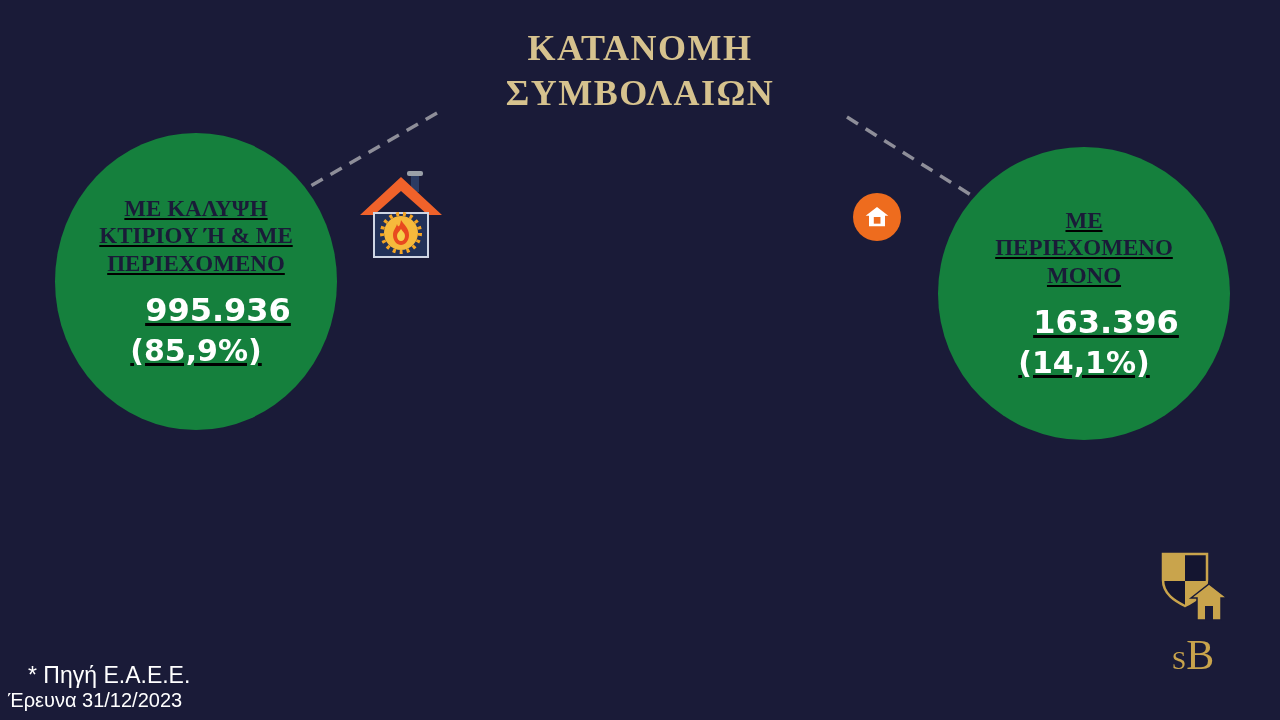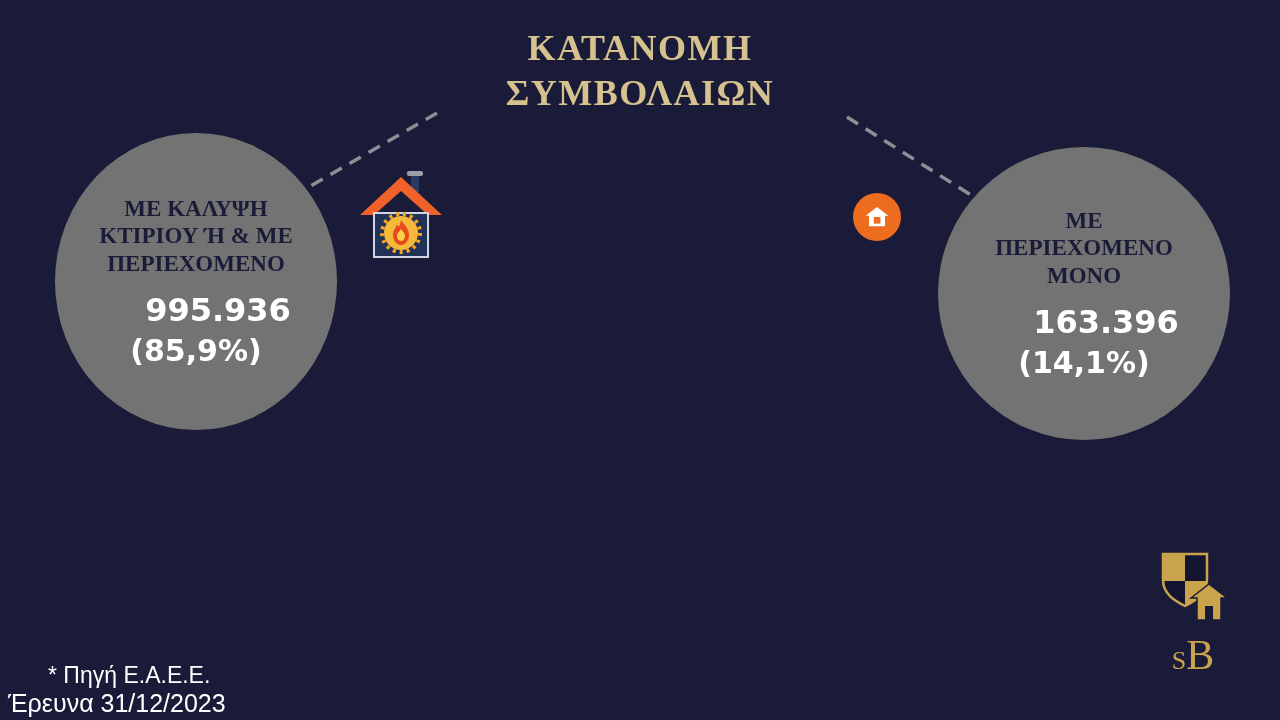--- a/index.html
+++ b/index.html
@@ -32,27 +32,28 @@
   .connectors {
     position: absolute;
     top: 0; left: 0;
     width: 1280px; height: 720px;
     pointer-events: none;
   }
 
   
   .bubble {
     position: absolute;
-    background: #737373;
+    background: #15803d;
     border-radius: 50%;
     display: flex;
     flex-direction: column;
     align-items: center;
     justify-content: center;
     text-align: center;
+    text-decoration: underline;
   }
   .bubble-left  { left: 55px;  top: 133px; width: 282px; height: 297px; }
   .bubble-right { left: 938px; top: 147px; width: 292px; height: 293px; }
 
   .bubble-label {
     font-family: "Liberation Serif", serif;
     font-weight: bold;
     font-size: 23px;
     line-height: 1.2;
     color: #1a1b38;
@@ -95,31 +96,31 @@
     border-radius: 50%;
     background: #ee6c1e;
     display: flex;
     align-items: center;
     justify-content: center;
   }
 
   
   .footer-source {
     position: absolute;
-    left: 48px;
+    left: 28px;
     top: 662px;
     color: #ffffff;
     font-size: 23px;
   }
   .footer-survey {
     position: absolute;
     left: 8px;
     top: 689px;
     color: #ffffff;
-    font-size: 25px;
+    font-size: 20px;
   }
 
   
   .logo {
     position: absolute;
     left: 1148px;
     top: 550px;
     width: 90px;
     text-align: center;
   }

